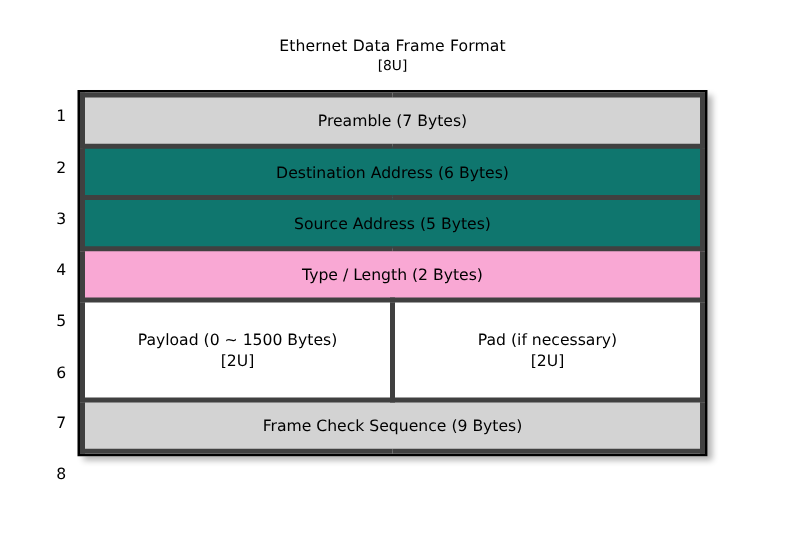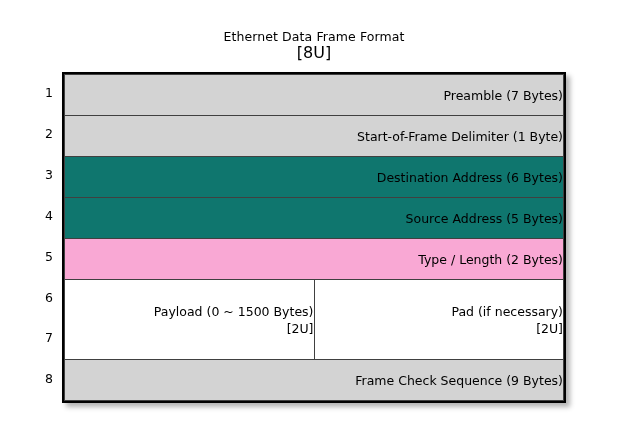--- a/index.html
+++ b/index.html
@@ -27,21 +27,21 @@
     line-height: 15px;
   }
   #title-block .title-main {
     display: block;
     font-size: 12.5px;
     letter-spacing: 0.1px;
     white-space: nowrap;
   }
   #title-block .title-sub {
     display: block;
-    font-size: 16px;
+    font-size: 11px;
     margin-top: 1px;
   }
 
   
   #frame-diagram {
     position: absolute;
     left: 36px;
     top: 72px;
     width: 532px;
     height: 330px;
@@ -76,22 +76,22 @@
     box-sizing: border-box;
     background: #ffffff;
     box-shadow: 4px 4px 5px rgba(0,0,0,0.30);
   }
   #frame-table table {
     border-collapse: collapse;
     width: 100%;
     table-layout: fixed;
   }
   #frame-table td {
-    border: 1px solid #404040;
-    text-align: right;
+    border: 4px solid #404040;
+    text-align: center;
     vertical-align: middle;
     font-size: 12.5px;
     line-height: 17px;
     padding: 0;
     box-sizing: border-box;
   }
   .band-gray   { background: #d3d3d3; }
   .band-blue   { background: #0f766e; }
   .band-yellow { background: #f9a8d4; }
   .band-white  { background: #ffffff; }
@@ -126,25 +126,20 @@
 
   <div id="frame-table">
     <table>
       <tbody>
         <tr>
           <td class="band-gray h-single" colspan="2">
             <span>Preamble (7 Bytes)</span>
           </td>
         </tr>
         <tr>
-          <td class="band-gray h-single" colspan="2">
-            <span>Start-of-Frame Delimiter (1 Byte)</span>
-          </td>
-        </tr>
-        <tr>
           <td class="band-blue h-single" colspan="2">
             <span>Destination Address (6 Bytes)</span>
           </td>
         </tr>
         <tr>
           <td class="band-blue h-single" colspan="2">
             <span>Source Address (5 Bytes)</span>
           </td>
         </tr>
         <tr>

